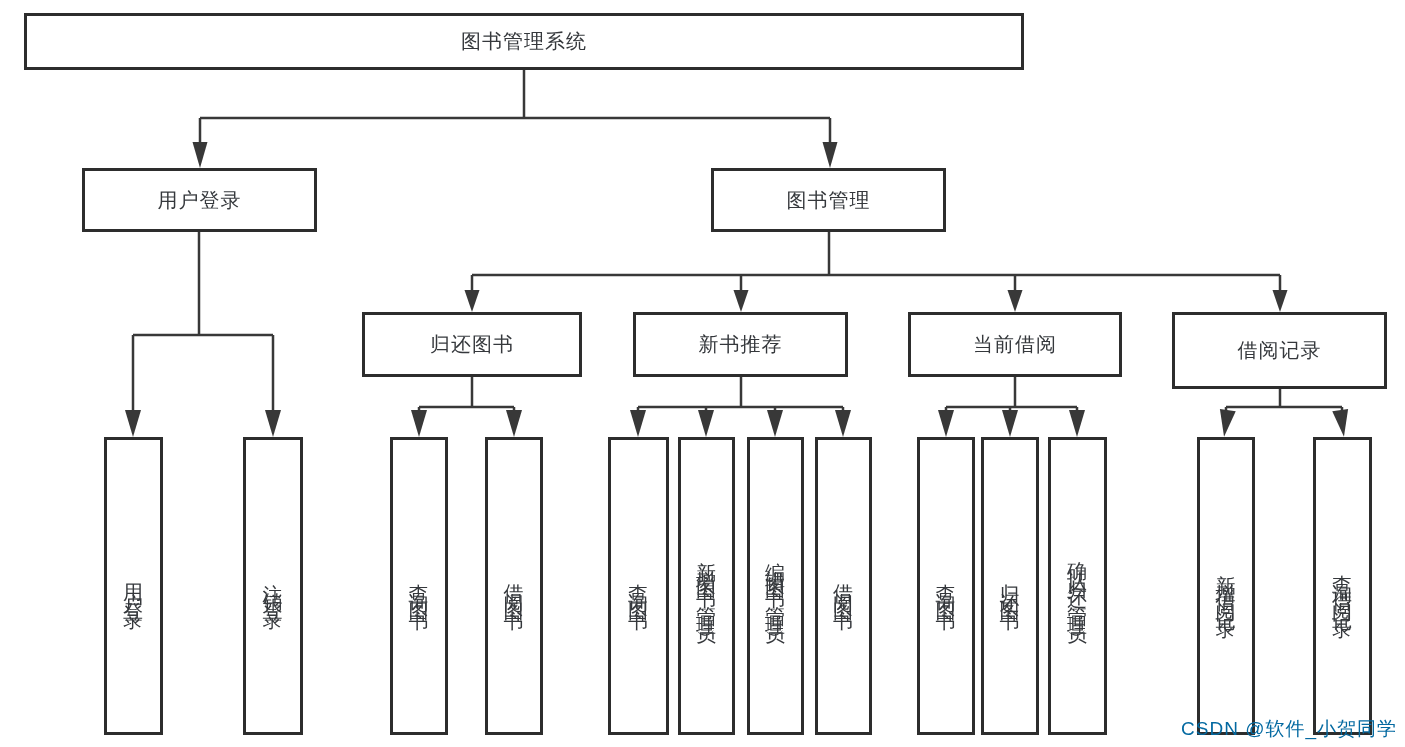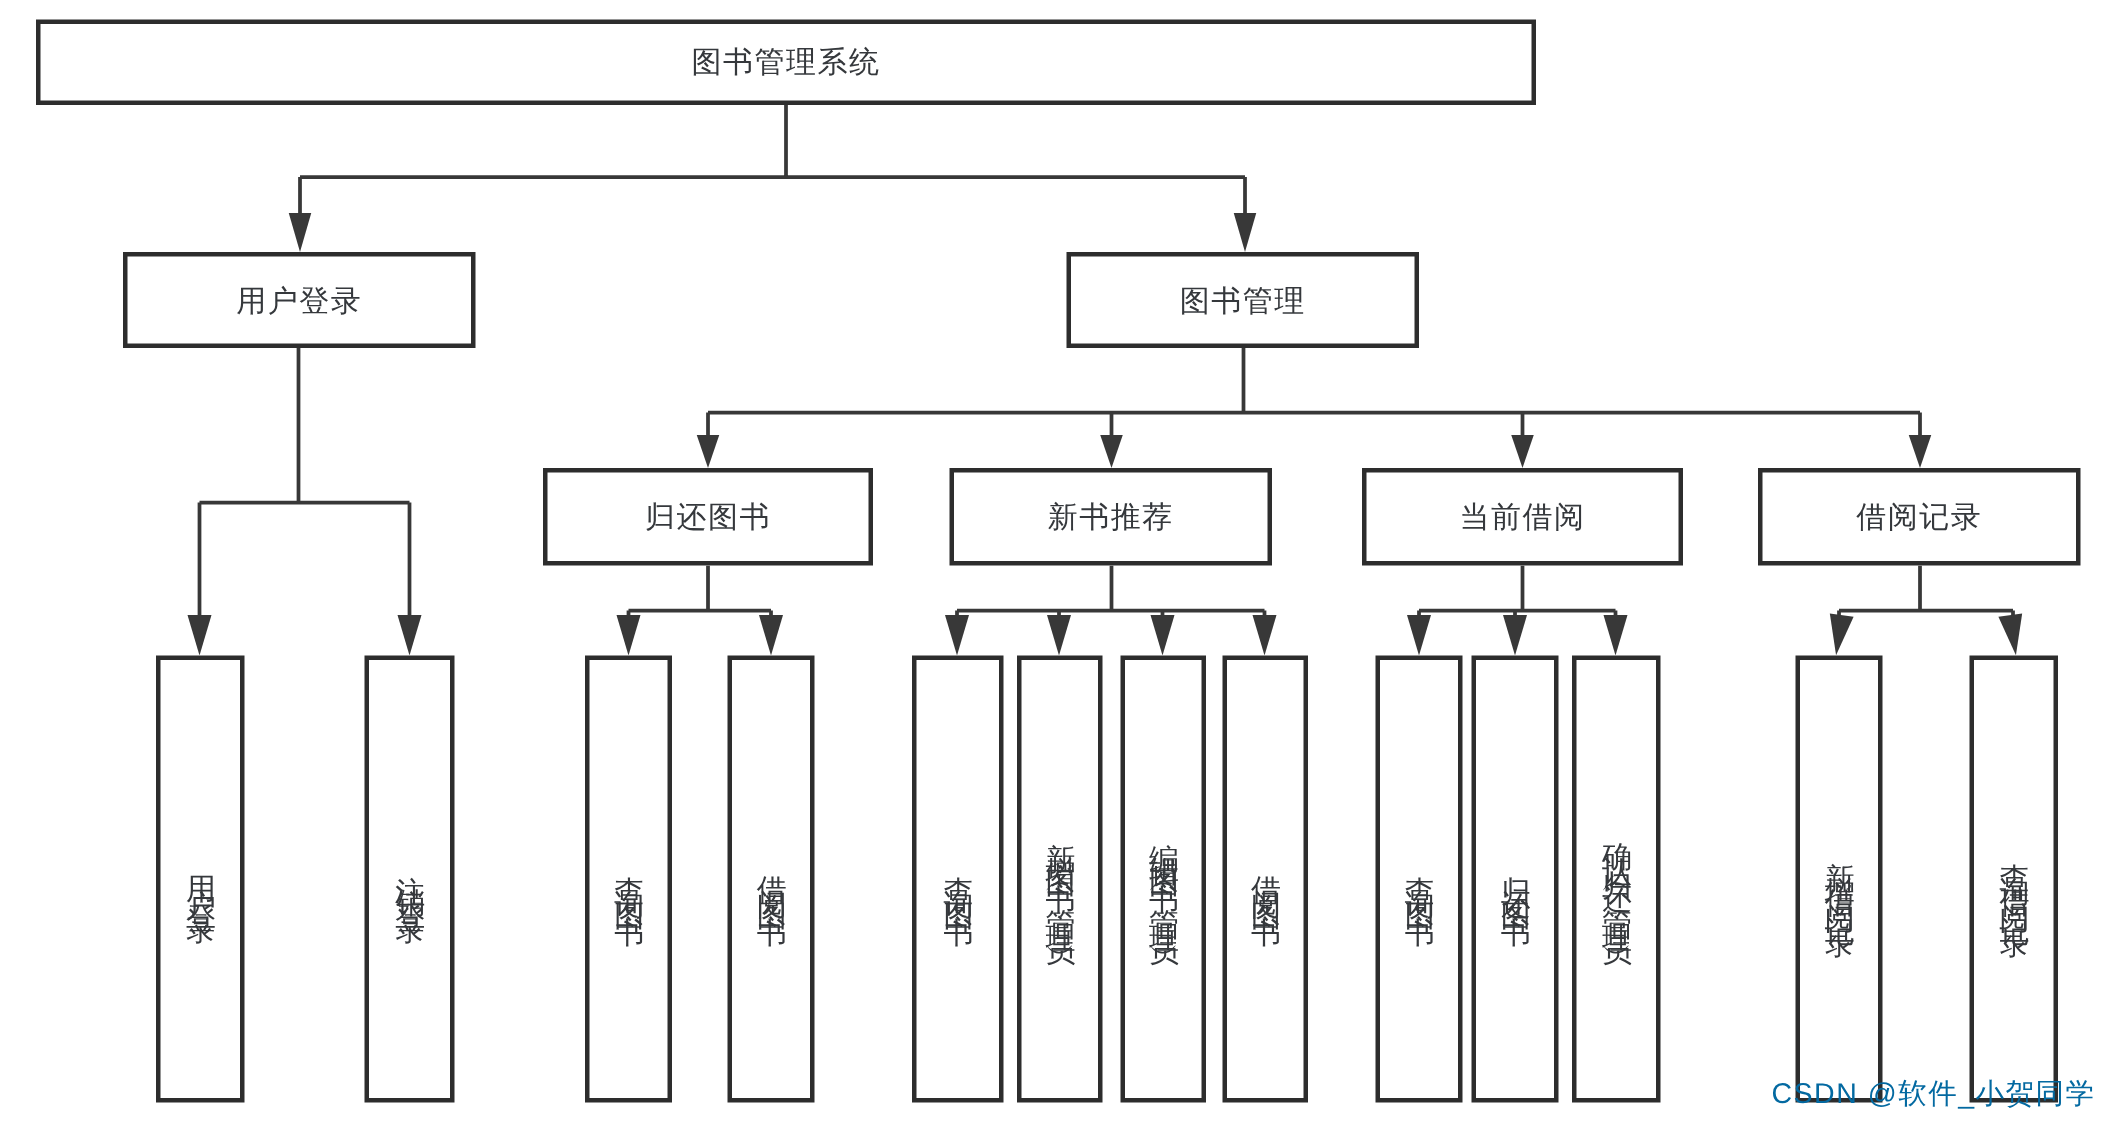--- a/index.html
+++ b/index.html
@@ -95,21 +95,21 @@
   </svg>
 
   <div class="node h" style="left:24px;top:13px;width:1000px;height:57px">图书管理系统</div>
 
   <div class="node h" style="left:82px;top:168px;width:235px;height:64px">用户登录</div>
   <div class="node h" style="left:711px;top:168px;width:235px;height:64px">图书管理</div>
 
   <div class="node h" style="left:362px;top:312px;width:220px;height:65px">归还图书</div>
   <div class="node h" style="left:633px;top:312px;width:215px;height:65px">新书推荐</div>
   <div class="node h" style="left:908px;top:312px;width:214px;height:65px">当前借阅</div>
-  <div class="node h" style="left:1172px;top:312px;width:215px;height:65px">借阅记录</div>
+  <div class="node h" style="left:1172px;top:312px;width:215px;height:77px">借阅记录</div>
 
   <div class="node v" style="left:104px;top:437px;width:59px;height:298px">
     <span>用户登录</span>
   </div>
   <div class="node v" style="left:243px;top:437px;width:60px;height:298px">
     <span>注销登录</span>
   </div>
 
   <div class="node v" style="left:390px;top:437px;width:58px;height:298px">
     <span>查询图书</span>

